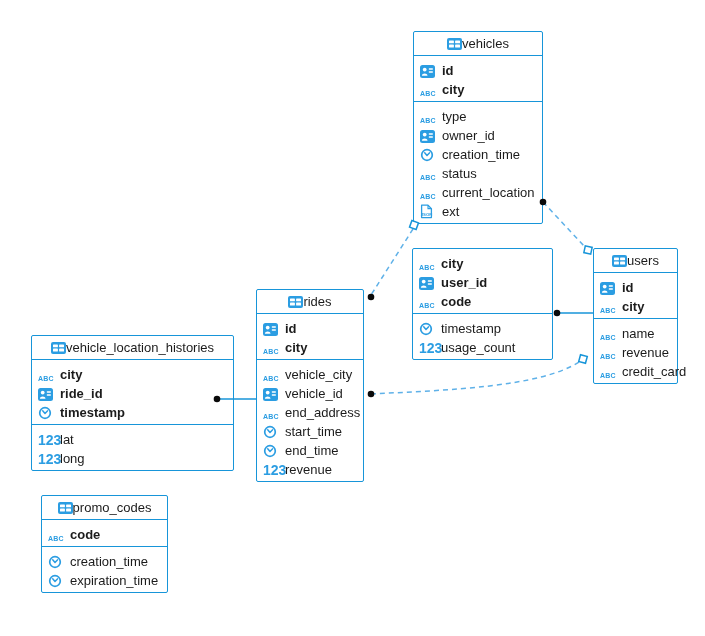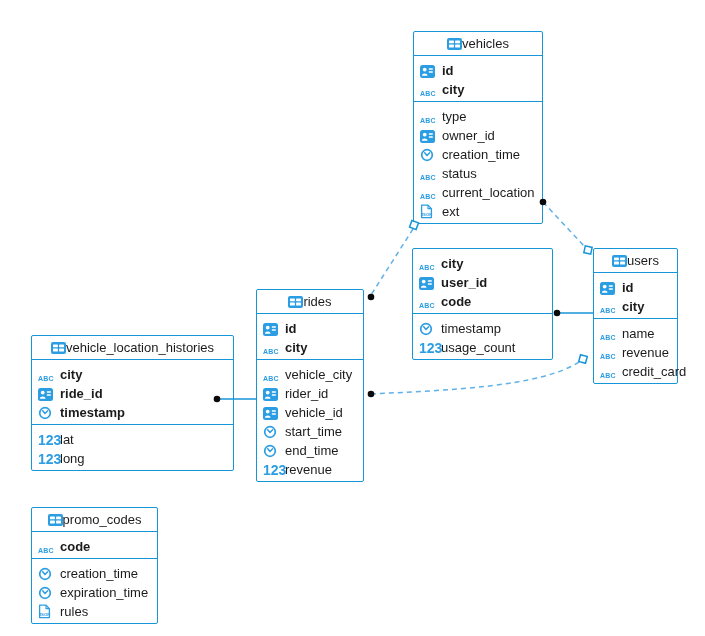--- a/index.html
+++ b/index.html
@@ -271,33 +271,27 @@
         <div class="row">
           <span class="icon-slot">
             <svg width="15" height="13" viewBox="0 0 15 13">
               <rect width="15" height="13" rx="2.5" fill="currentColor"></rect>
               <circle cx="4.7" cy="4.6" r="1.9" fill="#fff"></circle>
               <path d="M1.9 10.7 C1.9 7.9 7.5 7.9 7.5 10.7 Z" fill="#fff"></path>
               <rect x="8.7" y="3.3" width="4.3" height="1.5" rx="0.7" fill="#fff"></rect>
               <rect x="8.7" y="6.3" width="4.3" height="1.5" rx="0.7" fill="#fff"></rect>
             </svg>
           </span>
-          <span class="fname">rider_id</span>
-        </div>
-        <div class="row">
-          <span class="icon-slot">
-            <svg width="15" height="13" viewBox="0 0 15 13">
-              <rect width="15" height="13" rx="2.5" fill="currentColor"></rect>
-              <circle cx="4.7" cy="4.6" r="1.9" fill="#fff"></circle>
-              <path d="M1.9 10.7 C1.9 7.9 7.5 7.9 7.5 10.7 Z" fill="#fff"></path>
-              <rect x="8.7" y="3.3" width="4.3" height="1.5" rx="0.7" fill="#fff"></rect>
-              <rect x="8.7" y="6.3" width="4.3" height="1.5" rx="0.7" fill="#fff"></rect>
-            </svg>
-          </span>
           <span class="fname">vehicle_id</span>
+        </div>
+        <div class="row">
+          <span class="icon-slot">
+            <span class="ticon ">ABC</span>
+          </span>
+          <span class="fname">end_address</span>
         </div>
         <div class="row">
           <span class="icon-slot">
             <svg width="14" height="14" viewBox="0 0 14 14">
               <circle cx="7" cy="7" r="5.3" fill="none" stroke="currentColor" stroke-width="1.7"></circle>
               <path d="M7 7.4 L4.7 4.7 M7 7.4 L9.4 4.9" stroke="currentColor" stroke-width="1.5" stroke-linecap="round" fill="none"></path>
             </svg>
           </span>
           <span class="fname">start_time</span>
         </div>
@@ -368,21 +362,21 @@
           <span class="fname">lat</span>
         </div>
         <div class="row">
           <span class="icon-slot">
             <span class="ticon num">123</span>
           </span>
           <span class="fname">long</span>
         </div>
       </div>
     </div>
-    <div class="table" style="left: 31px; top: 495px; width: 127px; margin-top: 12px;">
+    <div class="table" style="left: 41px; top: 495px; width: 127px;">
       <div class="thead">
         <span class="icon-slot" style="width: auto; min-width: 0px;">
           <svg width="15" height="12" viewBox="0 0 15 12">
             <rect width="15" height="12" rx="2" fill="currentColor"></rect>
             <rect x="2" y="2.4" width="4.9" height="2.9" rx="0.6" fill="#fff"></rect>
             <rect x="8.1" y="2.4" width="4.9" height="2.9" rx="0.6" fill="#fff"></rect>
             <rect x="2" y="6.6" width="4.9" height="2.9" rx="0.6" fill="#fff"></rect>
             <rect x="8.1" y="6.6" width="4.9" height="2.9" rx="0.6" fill="#fff"></rect>
           </svg>
         </span>
@@ -407,30 +401,20 @@
           <span class="fname">creation_time</span>
         </div>
         <div class="row">
           <span class="icon-slot">
             <svg width="14" height="14" viewBox="0 0 14 14">
               <circle cx="7" cy="7" r="5.3" fill="none" stroke="currentColor" stroke-width="1.7"></circle>
               <path d="M7 7.4 L4.7 4.7 M7 7.4 L9.4 4.9" stroke="currentColor" stroke-width="1.5" stroke-linecap="round" fill="none"></path>
             </svg>
           </span>
           <span class="fname">expiration_time</span>
-        </div>
-        <div class="row">
-          <span class="icon-slot">
-            <svg width="13" height="15" viewBox="0 0 13 15">
-              <path d="M1.6 1.2 H8 L11.4 4.6 V13.6 H1.6 Z" fill="none" stroke="currentColor" stroke-width="1.3" stroke-linejoin="round"></path>
-              <path d="M8 1.2 V4.6 H11.4" fill="none" stroke="currentColor" stroke-width="1.1"></path>
-              <text x="6.5" y="12.2" font-size="4.3" font-weight="bold" fill="currentColor" text-anchor="middle" font-family="Liberation Sans, sans-serif">JSON</text>
-            </svg>
-          </span>
-          <span class="fname">rules</span>
         </div>
       </div>
     </div>
     <svg id="connector-layer" width="705" height="636">
       <path d="M543,202 L585,247" class="rel dashed"></path>
       <rect x="584.5" y="246.5" width="7" height="7" transform="rotate(12 588 250)" class="endpoint-square"></rect>
       <circle cx="543" cy="202" r="3.3" class="endpoint-dot"></circle>
       <path d="M413,229 L371,295" class="rel dashed"></path>
       <rect x="410.5" y="221.5" width="7" height="7" transform="rotate(20 414 225)" class="endpoint-square"></rect>
       <circle cx="371" cy="297" r="3.3" class="endpoint-dot"></circle>

